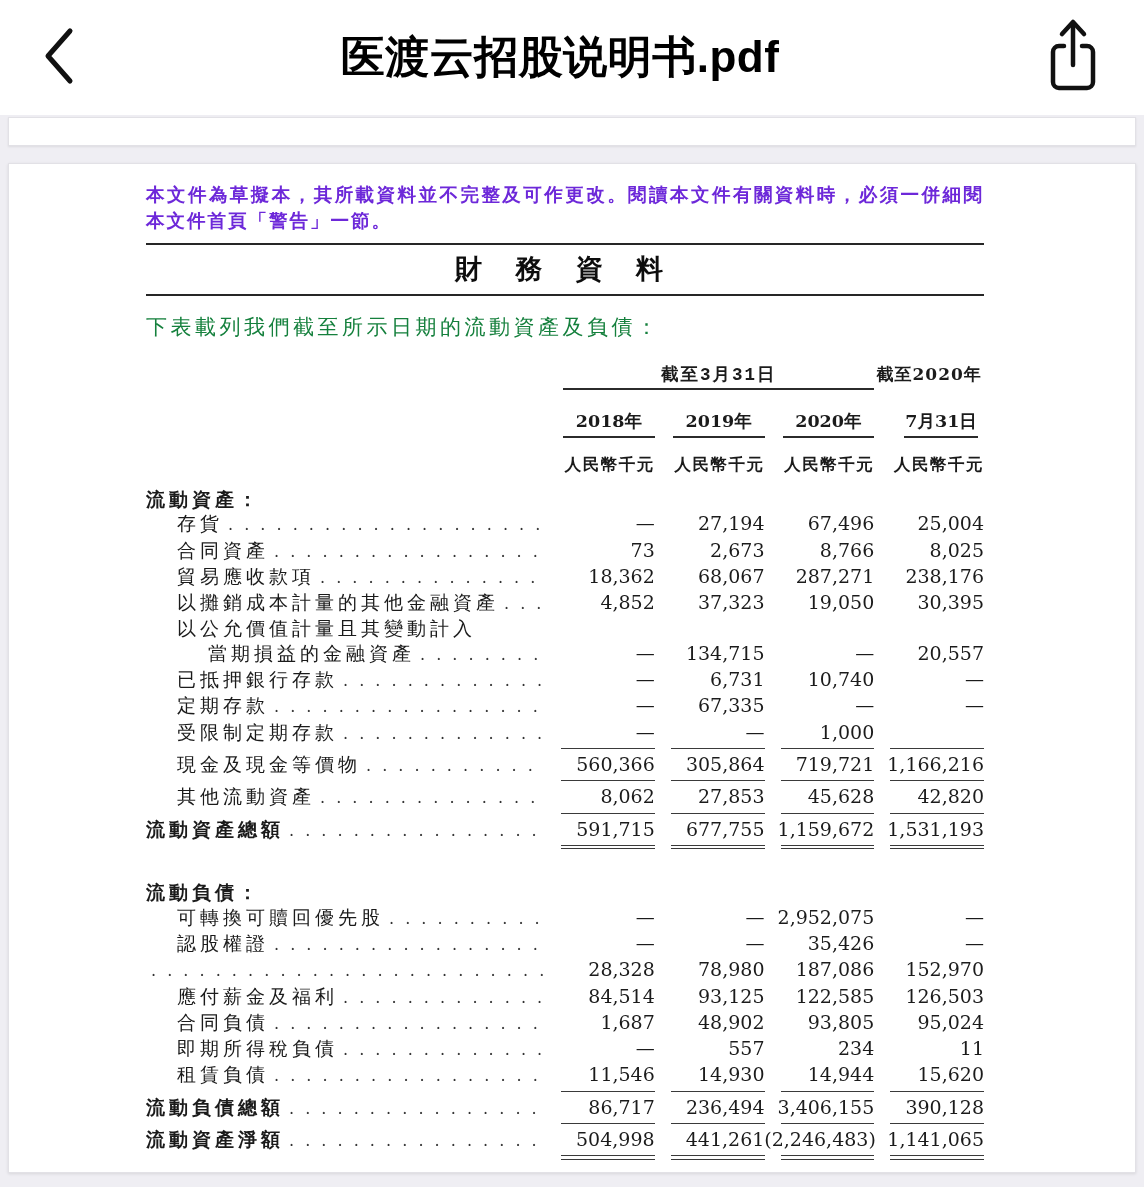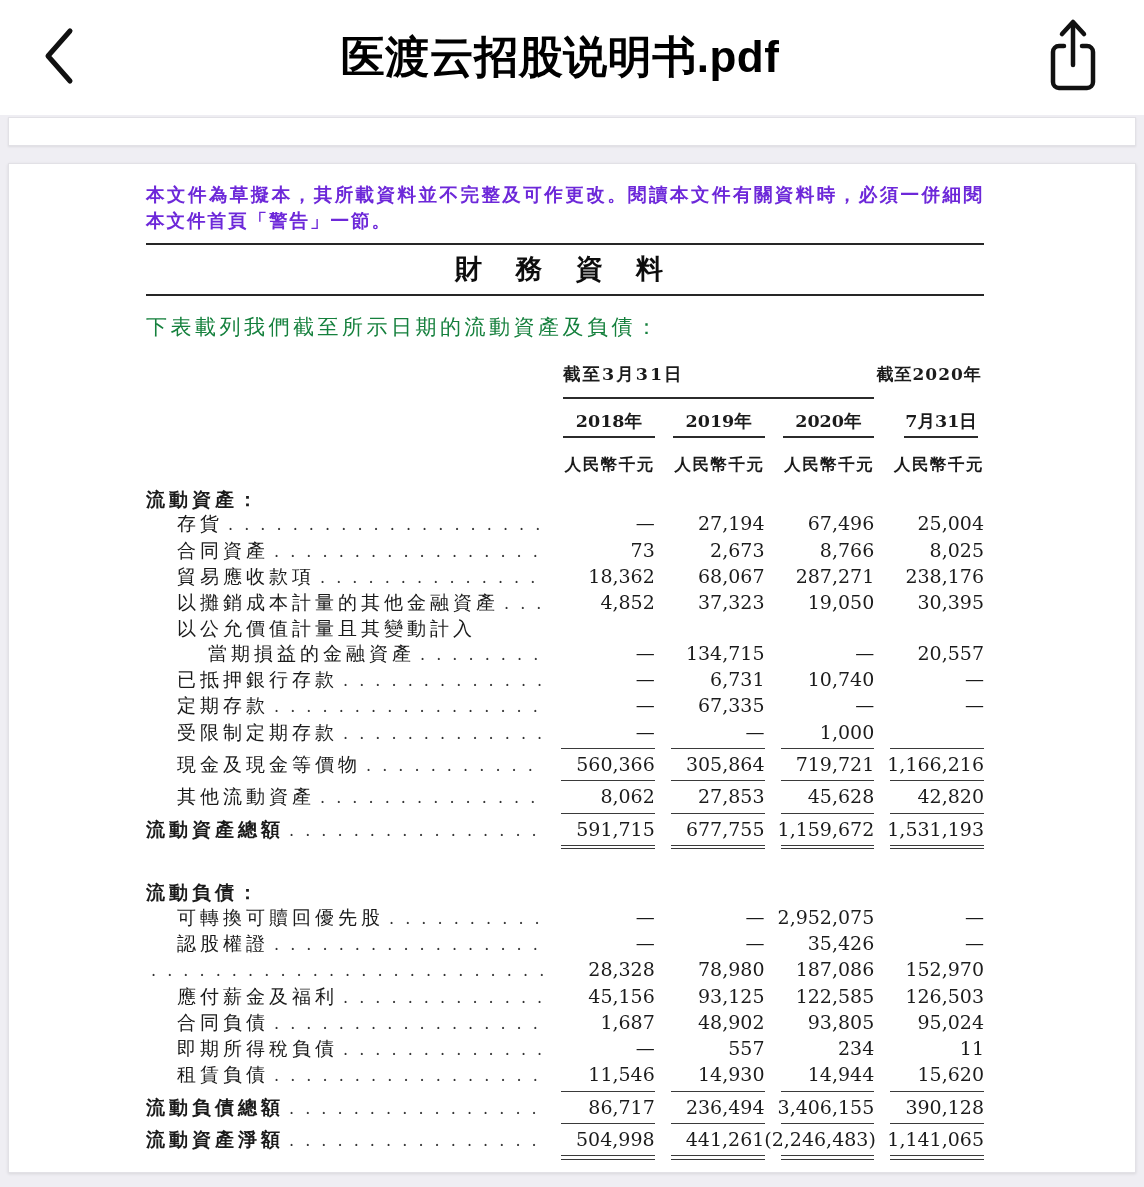--- a/index.html
+++ b/index.html
@@ -46,25 +46,25 @@
   .intro {
     margin-top:18px; font-size:21px; letter-spacing:3.5px; line-height:26px; color:#15803d;
   }
   
   .fintable { margin-top:22px; font-size:19px; }
   .hrow, .trow, .rrow { display:flex; align-items:baseline; }
   .lbl { width:400px; display:flex; align-items:baseline; overflow:hidden; }
   .vcell { width:110px; text-align:right; white-space:nowrap; }
   .grp3 { width:330px; }
   .grp3 .grp-in {
-    text-align:left; font-weight:bold; font-size:17.5px; letter-spacing:2px;
-    margin-left:18px; padding-bottom:11px; border-bottom:2px solid #2b2b2b;
+    text-align:center; font-weight:bold; font-size:17.5px; letter-spacing:2px;
+    margin-left:18px; padding-bottom:2px; border-bottom:2px solid #2b2b2b;font-family:Liberation Mono, monospace;
   }
   .r1-c4 { width:110px; text-align:center; font-weight:bold; font-size:17px; letter-spacing:1px; white-space:nowrap; }
-  .hrow2 { margin-top:10px; }
+  .hrow2 { margin-top:19px; }
   .ycell { width:110px; }
   .ycell .y-in {
     display:block; text-align:center; font-weight:bold; font-size:17.5px;
     margin-left:18px; padding-bottom:3px; border-bottom:2px solid #2b2b2b;
   }
   .ycell.c4 .y-in { margin-left:30px; margin-right:6px; }
   .urow { margin-top:16px; }
   .ucell { width:110px; text-align:right; font-weight:bold; font-size:16.5px; letter-spacing:1.5px; white-space:nowrap; }
   .tbody { margin-top:11px; }
   .trow { line-height:24.3px; }
@@ -380,21 +380,21 @@
           <div class="vcell">28,328</div>
           <div class="vcell">78,980</div>
           <div class="vcell">187,086</div>
           <div class="vcell">152,970</div>
         </div>
         <div class="trow ind1">
           <div class="lbl">
             <span class="ltxt">應付薪金及福利</span>
             <span class="dots"></span>
           </div>
-          <div class="vcell">45,156</div>
+          <div class="vcell">84,514</div>
           <div class="vcell">93,125</div>
           <div class="vcell">122,585</div>
           <div class="vcell">126,503</div>
         </div>
         <div class="trow ind1">
           <div class="lbl">
             <span class="ltxt">合同負債</span>
             <span class="dots"></span>
           </div>
           <div class="vcell">1,687</div>

